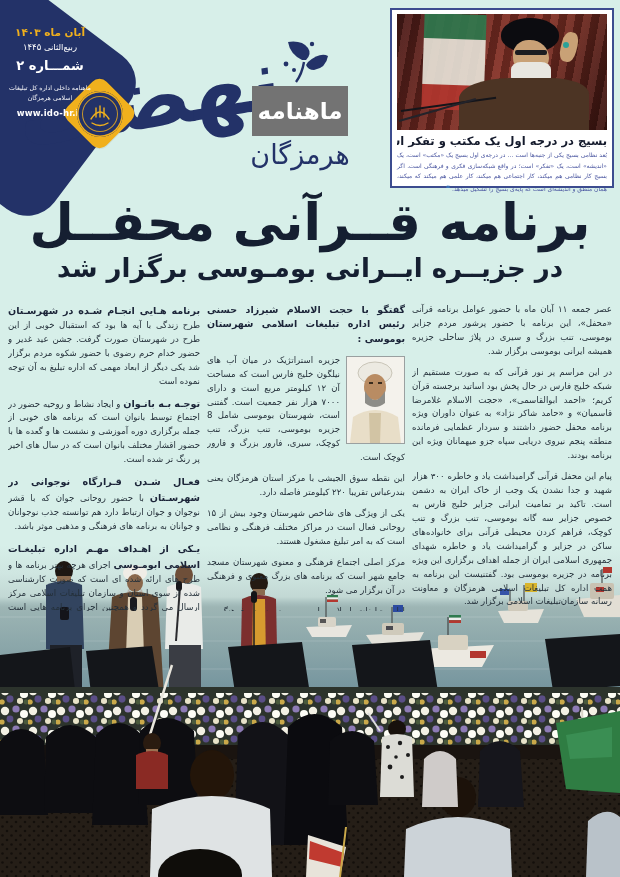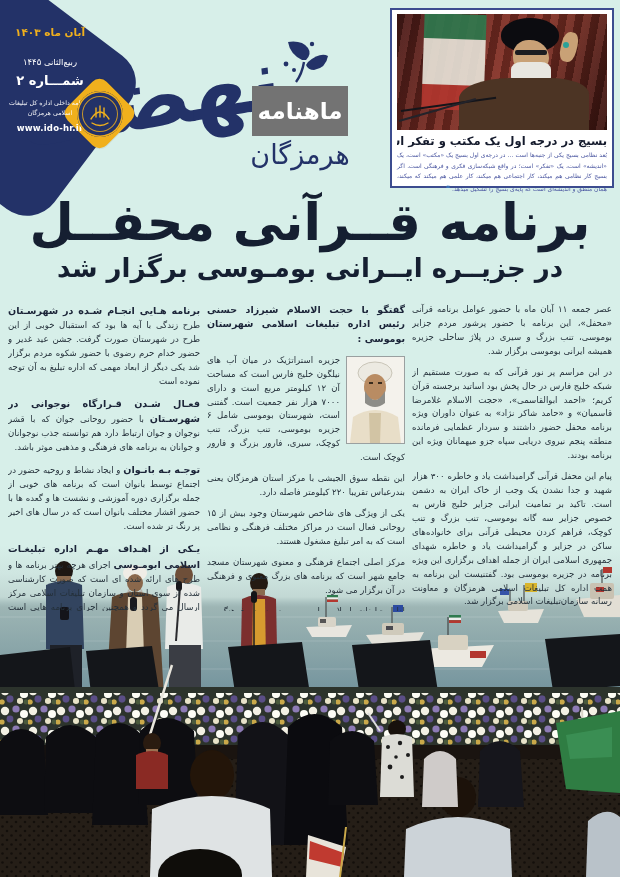--- a/index.html
+++ b/index.html
@@ -4,21 +4,21 @@
 <style>
   html,body{margin:0;padding:0;}
   .page{position:relative;width:620px;height:877px;overflow:hidden;
         background:#d7efe9;font-family:"DejaVu Sans",sans-serif;direction:rtl;}
   .abs{position:absolute;}
 
   
   .corner-shape{left:-81px;top:-1px;width:192px;height:192px;background:#233268;
                 border-radius:34px;transform:rotate(37deg);}
   .info-box{left:4px;top:26px;width:92px;color:#fff;text-align:center;z-index:5;}
-  .info-date1{color:#f0b01d;font-weight:bold;font-size:10.5px;margin-bottom:19px;}
+  .info-date1{color:#f0b01d;font-weight:bold;font-size:10.5px;margin-bottom:4px;}
   .info-date2{font-size:8.5px;margin-bottom:6px;}
   .info-issue{font-size:13px;font-weight:bold;margin-bottom:10px;}
   .info-pub{font-size:6.3px;line-height:1.6;opacity:.95;}
   .info-url{font-size:8.5px;font-weight:bold;margin-top:5px;letter-spacing:.2px;direction:ltr;}
   .diamond{left:72px;top:86px;width:55px;height:55px;background:#f0b01d;border-radius:10px;
            transform:rotate(45deg);z-index:4;box-shadow:0 0 0 1px rgba(0,0,0,.05);}
   .emblem{left:77px;top:91px;width:46px;height:46px;border-radius:50%;background:#233268;z-index:5;
           box-shadow:inset 0 0 0 1.5px #f0b01d, inset 0 0 0 5px #233268, inset 0 0 0 6px rgba(240,176,29,.8);}
   .emblem svg{width:100%;height:100%;}
 
@@ -359,28 +359,28 @@
           <ellipse cx="28" cy="16" rx="17" ry="11" fill="#eceae2"></ellipse>
           <ellipse cx="28" cy="16" rx="17" ry="11" fill="none" stroke="#c9c5b8"></ellipse>
           <ellipse cx="28" cy="30" rx="11" ry="13" fill="#b98c63"></ellipse>
           <path d="M18 34 Q28 52 38 34 L38 46 Q28 54 18 46 Z" fill="#8d8d88"></path>
           <path d="M6 60 Q28 46 51 60 L54 86 L3 86 Z" fill="#e8dec8"></path>
           <path d="M22 56 L34 56 L33 86 L23 86 Z" fill="#d2c4a4"></path>
           <line x1="22" y1="26" x2="26" y2="26" stroke="#3a2c1e" stroke-width="2"></line>
           <line x1="31" y1="26" x2="35" y2="26" stroke="#3a2c1e" stroke-width="2"></line>
         </svg>
       </div>
-      <p>جزیره استراتژیک در میان آب های نیلگون خلیج فارس است که مساحت آن ۱۲ کیلومتر مربع است و دارای ۷۰۰۰ هزار نفر جمعیت است. گفتنی است، شهرستان بوموسی شامل ۶ جزیره بوموسی، تنب بزرگ، تنب کوچک، سیری، فارور بزرگ و فارور کوچک است.</p>
+      <p>جزیره استراتژیک در میان آب های نیلگون خلیج فارس است که مساحت آن ۱۲ کیلومتر مربع است و دارای ۷۰۰۰ هزار نفر جمعیت است. گفتنی است، شهرستان بوموسی شامل 8 جزیره بوموسی، تنب بزرگ، تنب کوچک، سیری، فارور بزرگ و فارور کوچک است.</p>
       <p>این نقطه سوق الجیشی با مرکز استان هرمزگان یعنی بندرعباس تقریبا ۲۲۰ کیلومتر فاصله دارد.</p>
       <p>یکی از ویژگی های شاخص شهرستان وجود بیش از ۱۵ روحانی فعال است در مراکز مختلف فرهنگی و نظامی است که به امر تبلیغ مشغول هستند.</p>
       <p>مرکز اصلی اجتماع فرهنگی و معنوی شهرستان مسجد جامع شهر است که برنامه های بزرگ معنوی و فرهنگی در آن برگزار می شود.</p>
       <p>اداره تبلیغات اسلامی ابوموسی در زمینه فرهنگی و مذهبی اداره فعالی است که علیرغم نیروی اندک در انجام کارهای فرهنگی سرآمد است</p>
     </div>
 
     <div class="col">
       <p><b class="lead-b">برنامه هـایی انجـام شـده در شهرسـتان</b> <span>طرح زندگی با آیه ها بود که استقبال خوبی از این طرح در شهرستان صورت گرفت. جشن عید غدیر و حضور خدام حرم رضوی با حضور شکوه مردم برگزار شد یکی دیگر از ابعاد مهمی که اداره تبلیغ به آن توجه نموده است</span></p>
+      <p><b class="lead-b">توجـه بـه بانـوان</b> <span>و ایجاد نشاط و روحیه حضور در اجتماع توسط بانوان است که برنامه های خوبی از جمله برگزاری دوره آموزشی و نشست ها و گعده ها با حضور اقشار مختلف بانوان است که در سال های اخیر پر رنگ تر شده است.</span></p>
       <p><b class="lead-b">فعـال شـدن قـرارگاه نوجوانی در شهرسـتان</b> <span>با حضور روحانی جوان که با قشر نوجوان و جوان ارتباط دارد هم توانسته جذب نوجوانان و جوانان به برنامه های فرهنگی و مذهبی موثر باشد.</span></p>
-      <p><b class="lead-b">توجـه بـه بانـوان</b> <span>و ایجاد نشاط و روحیه حضور در اجتماع توسط بانوان است که برنامه های خوبی از جمله برگزاری دوره آموزشی و نشست ها و گعده ها با حضور اقشار مختلف بانوان است که در سال های اخیر پر رنگ تر شده است.</span></p>
       <p><b class="lead-b">یـکی از اهـداف مهـم اداره تبلیغـات اسلامی ابومـوسی</b> <span>اجرای هرچه بهتر برنامه ها و طرح های ارائه شده ای است که صورت کارشناسی شده از سوی استان و سازمان تبلیغات اسلامی مرکز ارسال می گردد و همچنین اجرای برنامه هایی است موجب می شود هم نشاط معنوی و هم نشاط اجتماعی شهر افزایش پیدا کند و یکی از این طرح ها توجه و تقویت آموزش قرآن کریم در شهرستان است.</span></p>
     </div>
 
   </div>
 </div>
 
 </body></html>

